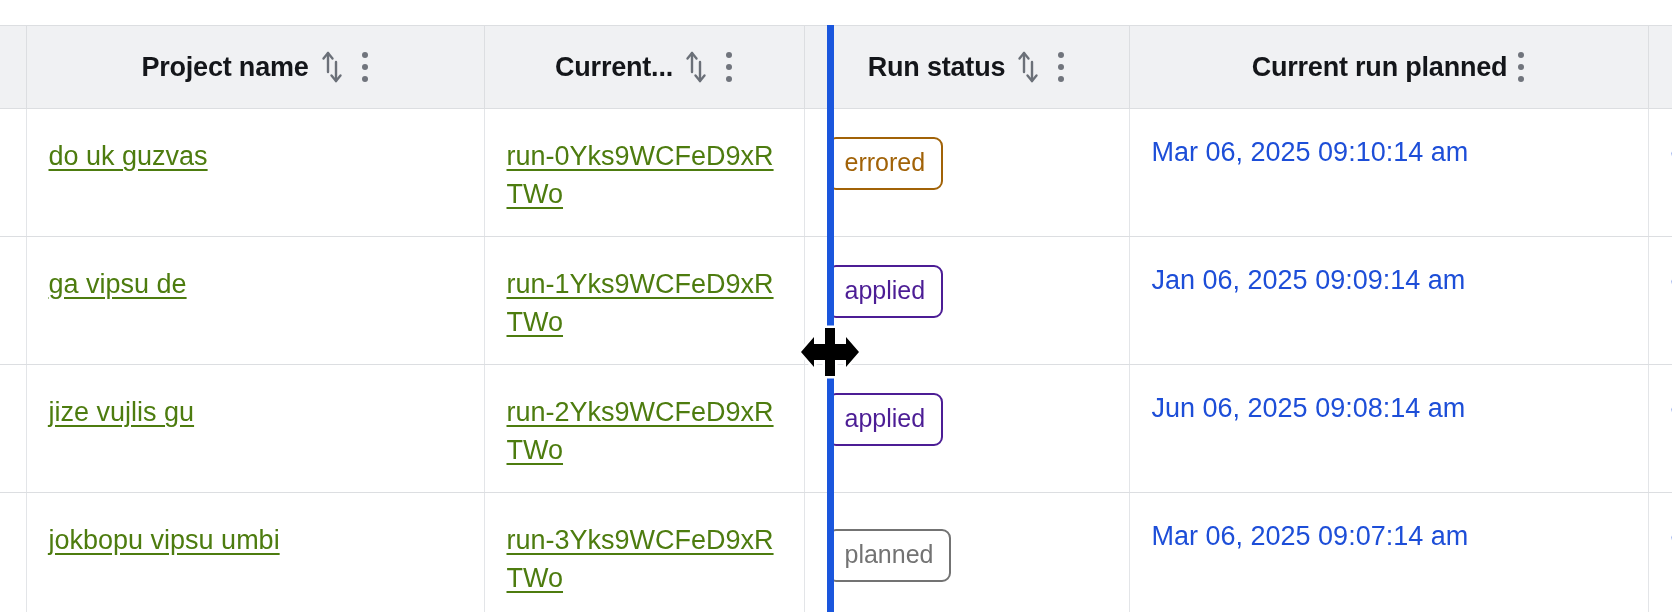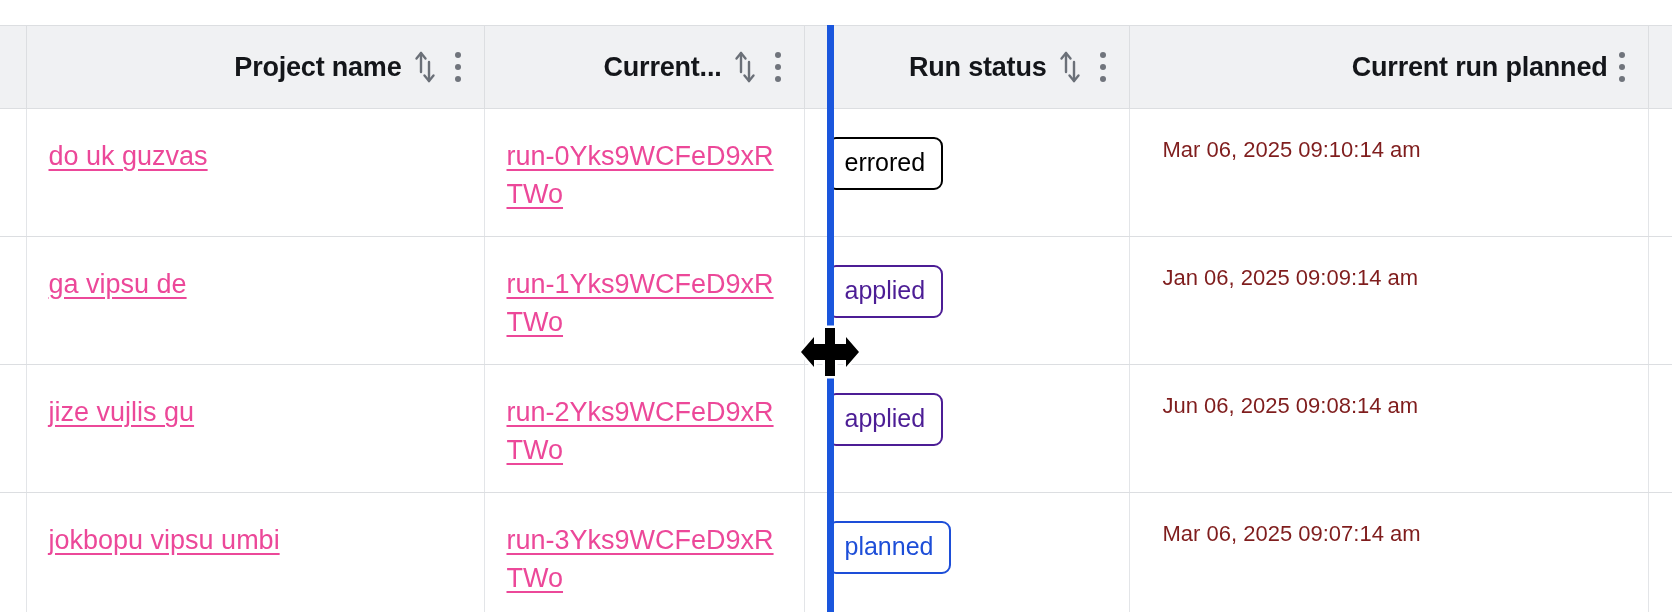--- a/index.html
+++ b/index.html
@@ -34,21 +34,21 @@
     border-top: 1px solid #dcdee1;
     padding: 0 22px;
     vertical-align: middle;
     text-align: left;
     white-space: nowrap;
   }
   .th.edge-left { padding: 0; border-right: 1px solid #dcdee1; }
   .th-inner {
     display: flex;
     align-items: center;
-    justify-content: flex-end;
+    justify-content: center;
     gap: 10px;
     width: 100%;
   }
   .th-label {
     font-size: 27px;
     font-weight: 700;
     color: #14161a;
     letter-spacing: -0.2px;
     overflow: hidden;
     text-overflow: ellipsis;
@@ -74,49 +74,48 @@
     border-bottom: 1px solid #dcdee1;
     padding: 0 22px;
     vertical-align: top;
     height: 128px;
   }
   .td.edge-left { padding: 0; }
   .cell-pad { padding-top: 28px; }
 
   .link {
     font-size: 27px;
-    color: #ec4899;
+    color: #4d7c0f;
     text-decoration: underline;
     text-underline-offset: 4px;
     cursor: pointer;
     line-height: 1.42;
     display: inline;
     word-break: break-all;
   }
   .date-text {
-    font-size: 22px;
-    color: #7f1d1d;
+    font-size: 27px;
+    color: #1d4ed8;
     white-space: nowrap;
-    margin-left: 11px;
   }
 
   
   .pill {
     display: inline-block;
     font-size: 25px;
     line-height: 1;
     padding: 11px 16px 13px;
     border-radius: 9px;
     border: 2px solid currentColor;
     background: #ffffff;
     white-space: nowrap;
   }
-  .pill.errored { color: #000000; }
+  .pill.errored { color: #a16207; }
   .pill.applied { color: #4c1d95; }
-  .pill.planned { color: #1d4ed8; }
+  .pill.planned { color: #737373; margin-top: 8px; }
 
   
   .drag-guide {
     position: absolute;
     top: 25px;
     left: 830px;
     width: 7px;
     height: 587px;
     background: #1a56dd;
     z-index: 40;

